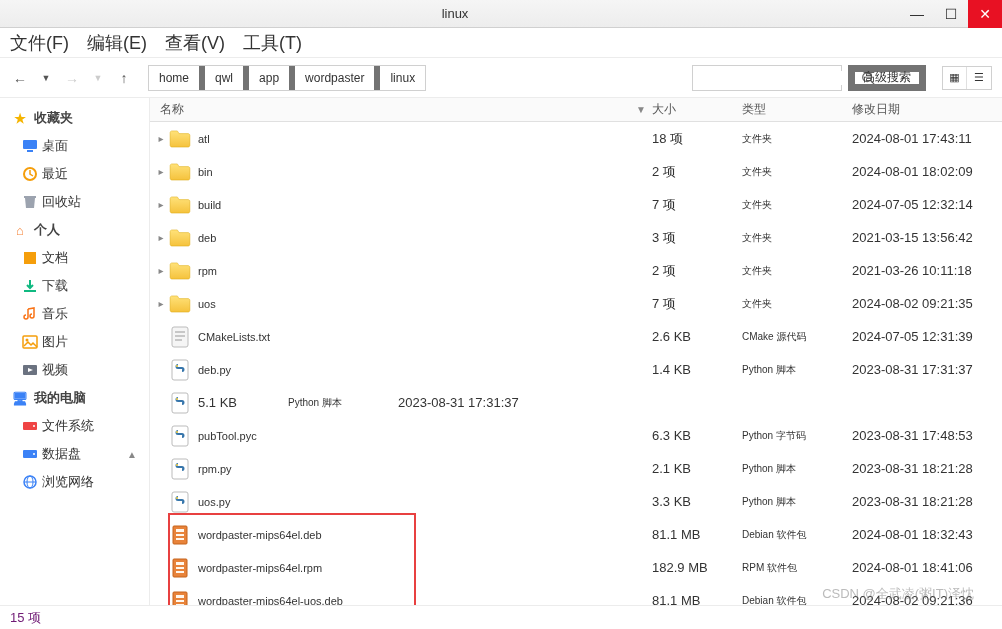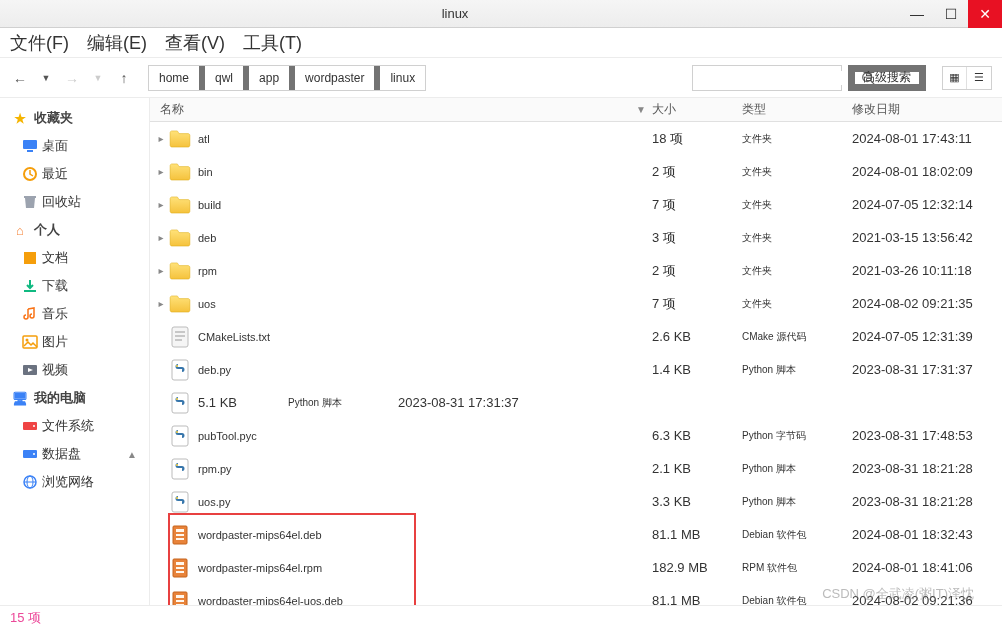--- a/index.html
+++ b/index.html
@@ -38,21 +38,21 @@
 .col-type { width: 110px; }
 .col-date { width: 150px; }
 .row { display: flex; align-items: center; height: 33px; padding-left: 4px; }
 .row .expand { width: 14px; text-align: center; color: #888; font-size: 10px; }
 .row .ficon { width: 24px; height: 24px; display: flex; align-items: center; justify-content: center; margin-right: 6px; }
 .row .fname { flex: 1; font-size: 11px; }
 .row .fsize { width: 90px; font-size: 13px; }
 .row .ftype { width: 110px; font-size: 10px; }
 .row .fdate { width: 150px; font-size: 13px; }
 .highlight-box { position: absolute; border: 2px solid #e84040; pointer-events: none; }
-.statusbar { height: 24px; border-top: 1px solid #ececec; display: flex; align-items: center; padding: 0 10px; font-size: 13px; color: #ec4899; }
+.statusbar { height: 24px; border-top: 1px solid #ececec; display: flex; align-items: center; padding: 0 10px; font-size: 13px; color: #701a75; }
 .svg-folder { width: 22px; height: 18px; }
 .svg-folder path { fill: url(#fg); stroke: #d9a400; stroke-width: 0.5; }
 .watermark { position: absolute; right: 28px; bottom: 26px; font-size: 13px; color: rgba(120,120,120,0.5); pointer-events: none; }
 </style>
 </head>
 <body>
 
 <svg width="0" height="0" style="position:absolute">
   <defs>
     <linearGradient id="fg" x1="0" y1="0" x2="0" y2="1">

